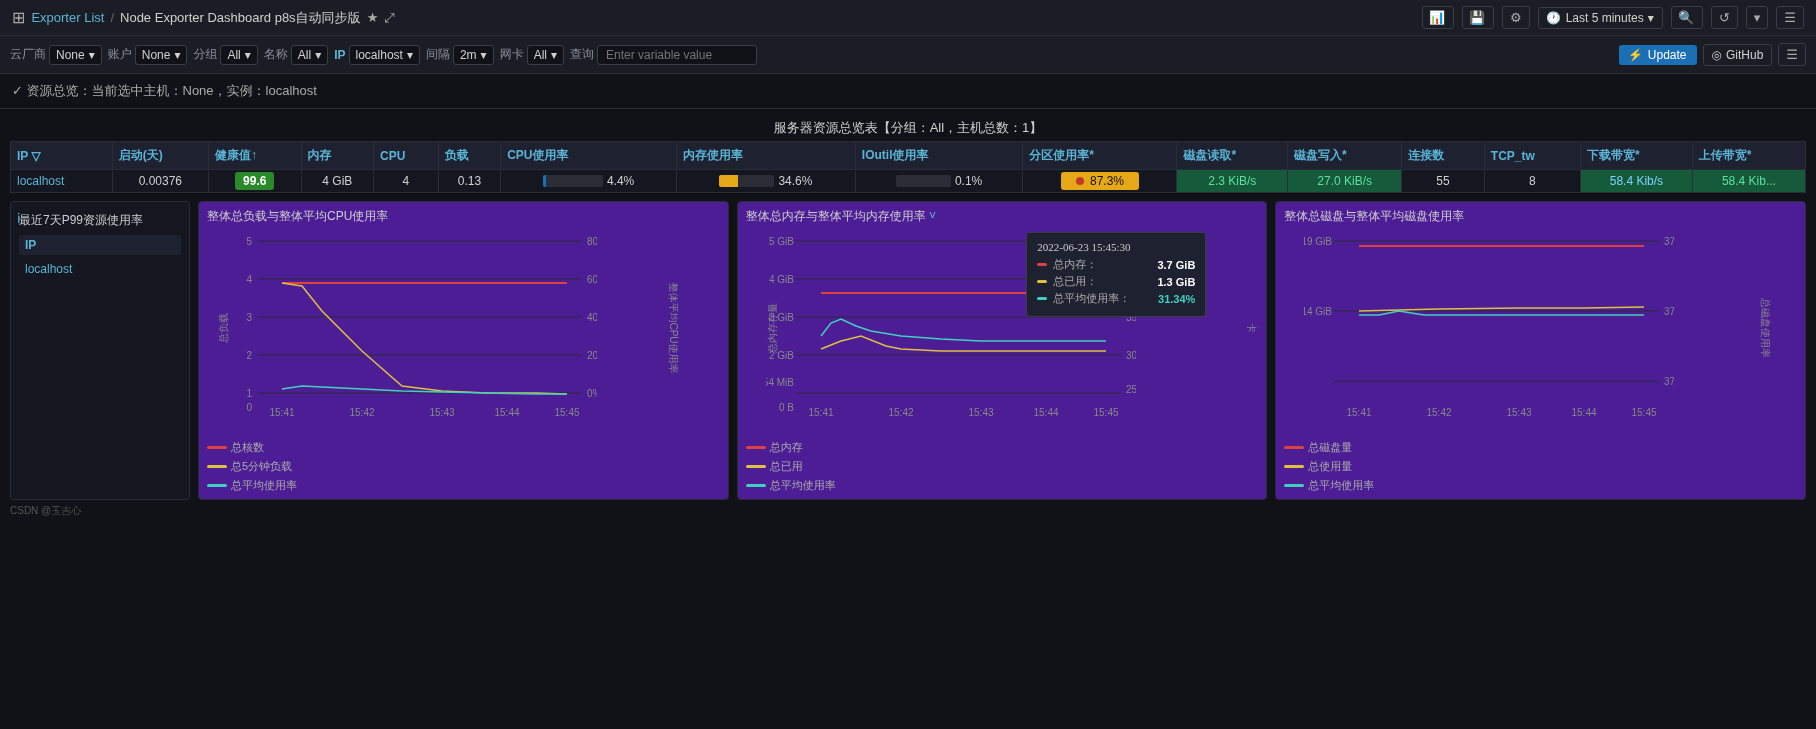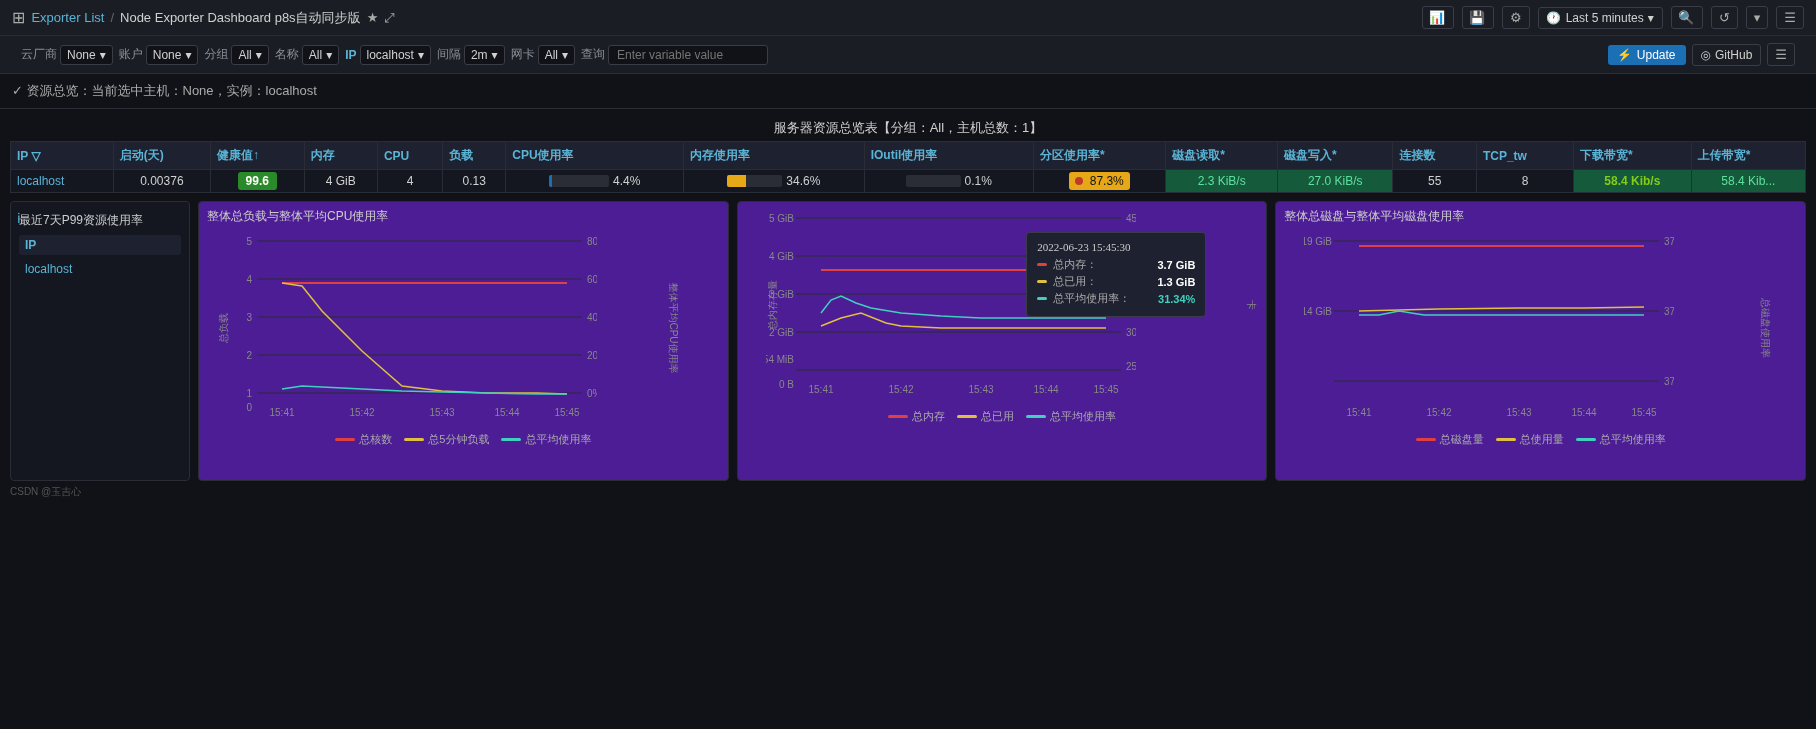--- a/index.html
+++ b/index.html
@@ -55,21 +55,21 @@
       font-size: 12px;
       display: flex;
       align-items: center;
       gap: 4px;
     }
     
     .toolbar {
       display: flex;
       align-items: center;
       background: #1a1d23;
-      padding: 5px 21px;
+      padding: 5px 10px;
       border-bottom: 1px solid #2a2d35;
       gap: 6px;
       flex-wrap: wrap;
       height: 38px;
     }
     .toolbar-item {
       display: flex;
       align-items: center;
       gap: 3px;
     }
@@ -164,21 +164,21 @@
     .badge-green {
       background: #2a8a2a;
       color: #fff;
       padding: 2px 8px;
       border-radius: 3px;
       font-weight: bold;
     }
     .badge-yellow {
       background: #e6a817;
       color: #111;
-      padding: 2px 6px;
+      padding: 2px 15px;
       border-radius: 3px;
     }
     
     .progress-cell {
       display: flex;
       align-items: center;
       gap: 4px;
       justify-content: center;
     }
     .progress-bar {
@@ -239,24 +239,25 @@
       font-size: 12px;
       padding: 3px 6px;
       cursor: pointer;
     }
     
     .chart-area {
       position: relative;
     }
     .chart-legend {
       display: flex;
-      gap: 12px;
+      gap: 4px;
       justify-content: center;
-      margin-top: 8px;
+      margin-top: 16px;
       flex-wrap: wrap;
+      flex-direction: column;
     }
     .legend-item {
       display: flex;
       align-items: center;
       gap: 4px;
       font-size: 11px;
       color: #aaa;
     }
     .legend-dot {
       width: 20px;
@@ -479,21 +480,21 @@
             </span>
           </td>
           <td style="background:#155a3a;color:#5de0a0;">
             <span>2.3 KiB/s</span>
           </td>
           <td style="background:#155a3a;color:#5de0a0;">
             <span>27.0 KiB/s</span>
           </td>
           <td>55</td>
           <td>8</td>
-          <td style="background:#155a3a;color:#84cc16;font-weight:bold;">
+          <td style="background:#155a3a;color:#7dd3fc;">
             <span>58.4 Kib/s</span>
           </td>
           <td style="background:#155a3a;color:#5de0a0;">
             <span>58.4 Kib...</span>
           </td>
         </tr>
       </tbody>
     </table>
   </div>
 
@@ -555,20 +556,24 @@
           <span>总5分钟负载</span>
         </div>
         <div class="legend-item">
           <div class="legend-dot" style="background:#40d0c0;"></div>
           <span>总平均使用率</span>
         </div>
       </div>
     </div>
 
     <div class="chart-panel" style="position:relative;">
+      <div class="chart-title">
+        <span>整体总内存与整体平均内存使用率</span>
+        <span style="color:#5ab4d6;cursor:pointer;"> ˅</span>
+      </div>
 
       <div class="tooltip-box" style="top:30px;right:60px;z-index:10;">
         <div style="color:#ccc;margin-bottom:4px;font-size:11px;font-family:Liberation Serif, serif;">2022-06-23 15:45:30</div>
         <div class="tooltip-row">
           <div class="tooltip-dot" style="background:#e04040;"></div>
           <span class="tooltip-label">总内存：</span>
           <span class="tooltip-val">3.7 GiB</span>
         </div>
         <div class="tooltip-row">
           <div class="tooltip-dot" style="background:#e0c040;"></div>

